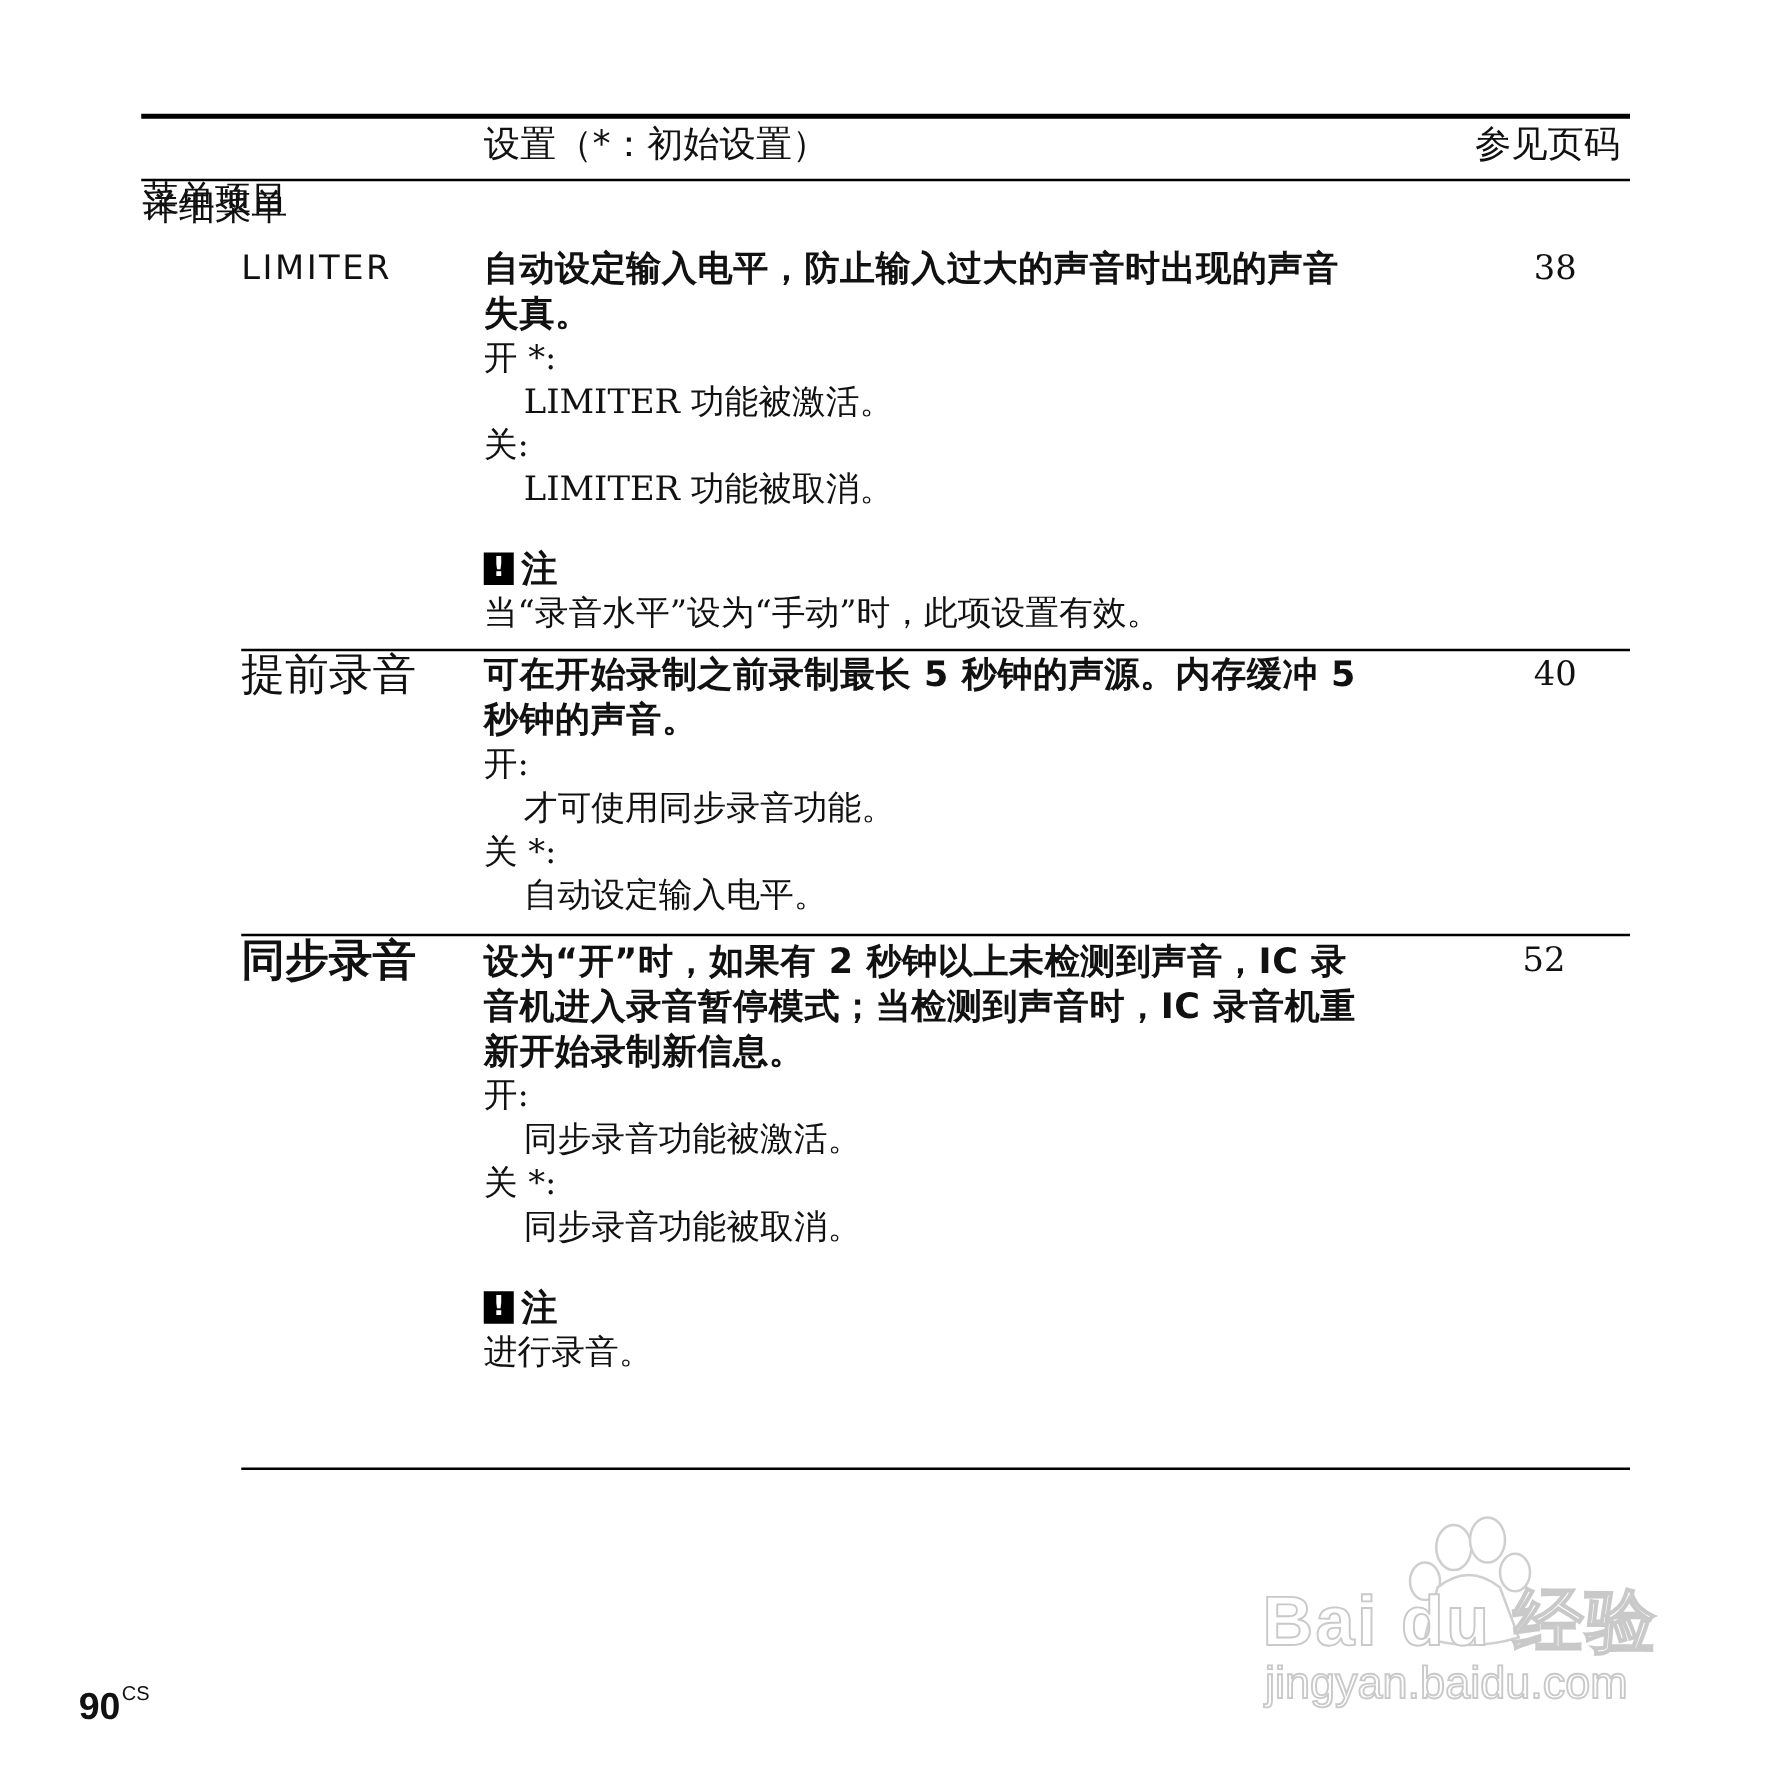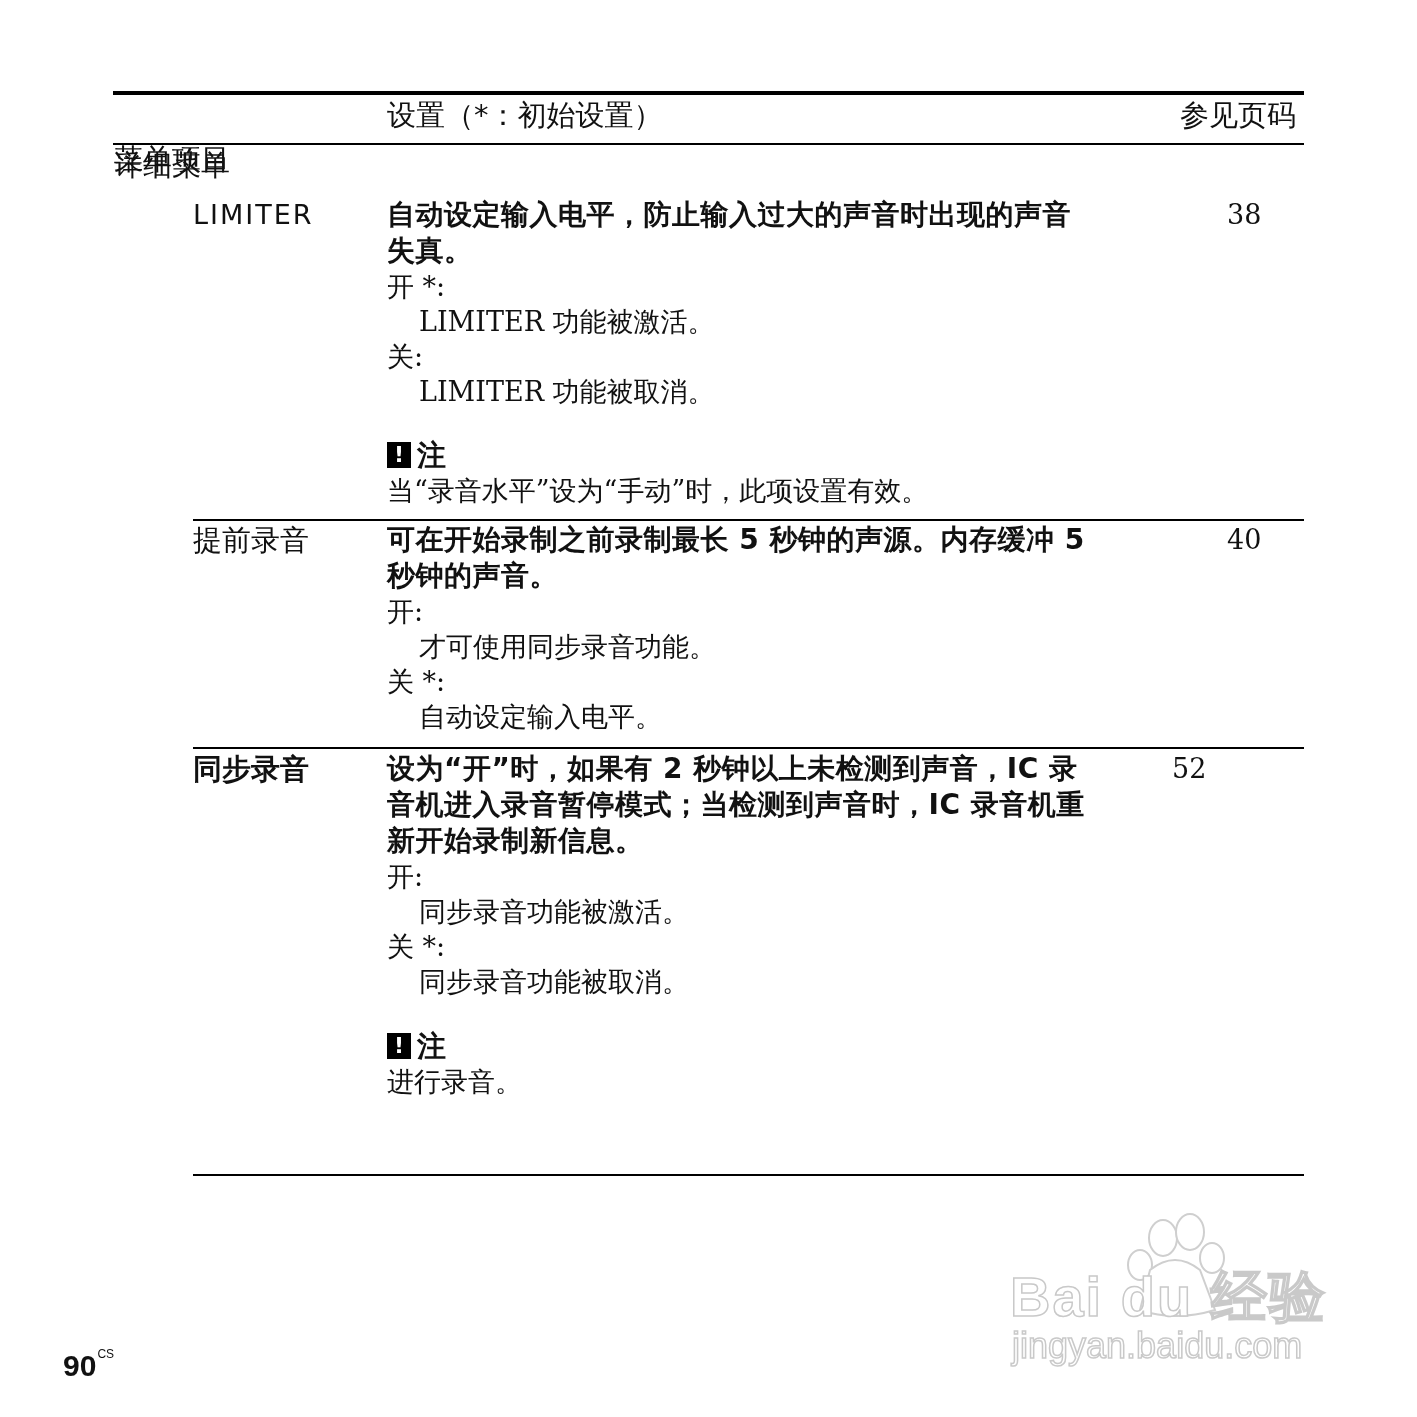--- a/index.html
+++ b/index.html
@@ -2,29 +2,29 @@
 <html><head>
 <meta charset="utf-8">
 <style>
   html, body { margin:0; padding:0; background:#ffffff; }
   body { width:1417px; height:1417px; position:relative; overflow:hidden; color:#111; }
   .sans { font-family: "DejaVu Sans", "Liberation Sans", sans-serif; }
   .serif { font-family: "DejaVu Serif", "Liberation Serif", serif; }
   .rule { position:absolute; background:#000; }
   .abs { position:absolute; white-space:nowrap; }
   .hdr { font-size:29px; line-height:36px; font-weight:500; }
-  .item { font-size:29px; line-height:36px; }
+  .item { font-size:35px; line-height:36px; }
   .desc { font-size:28px; line-height:36px; font-weight:bold; letter-spacing:0.5px; }
   .opt { font-size:27px; line-height:35px; font-weight:normal; }
   .indent { padding-left:32px; }
   .pg { font-size:27px; line-height:36px; }
   .note-title { font-size:29px; line-height:36px; font-weight:bold; display:flex; align-items:center; }
   .note-icon { display:inline-block; width:24px; height:26px; background:#000; color:#fff; font-size:22px; line-height:26px; text-align:center; font-weight:bold; margin-right:6px; font-family:"DejaVu Sans", sans-serif; }
   .footer-num { font-family:"Liberation Sans", sans-serif; font-weight:bold; font-size:30px;margin-top:34px; }
-  .footer-sup { font-family:"Liberation Sans", sans-serif; font-size:12px; vertical-align:top; position:relative; top:-2px; margin-left:1px; }
+  .footer-sup { font-family:"Liberation Sans", sans-serif; font-size:16px; vertical-align:top; position:relative; top:-2px; margin-left:1px; }
   .wm { position:absolute; left:1000px; top:1210px; width:340px; height:160px; color:#fff; }
   .wm-text { font-family:"Liberation Sans", sans-serif; -webkit-text-stroke:1.5px #c9c9c9; color:#fff; }
 </style>
 </head>
 <body>
 
 <div class="rule" style="left:113px; top:91px; width:1191px; height:4px;"></div>
 <div class="abs sans hdr" style="left:114px; top:97px;margin-top:44px;">菜单项目</div>
 <div class="abs sans hdr" style="left:387px; top:97px;">设置（*：初始设置）</div>
 <div class="abs serif hdr" style="left:1180px; top:97px;">参见页码</div>
@@ -80,21 +80,21 @@
     <div class="serif opt">关 *:</div>
     <div class="serif opt indent">同步录音功能被取消。</div>
   </div>
   <div class="abs" style="left:387px; top:1028px;">
     <div class="note-title sans">
       <span class="note-icon">!</span>
       <span>注</span>
     </div>
     <div class="serif opt">进行录音。</div>
   </div>
-  <div class="abs serif pg" style="left:1172px; top:751px;">52</div>
+  <div class="abs serif pg" style="left:1218px; top:751px;">52</div>
 </div>
 
 <div class="rule" style="left:193px; top:1174px; width:1111px; height:2px;"></div>
 
 <div class="wm">
   <svg width="340" height="160" style="position:absolute; left:0; top:0;">
     <g fill="#fff" stroke="#cfcfcf" stroke-width="2">
       <ellipse cx="163" cy="28" rx="14" ry="18"></ellipse>
       <ellipse cx="190" cy="22" rx="14" ry="18"></ellipse>
       <ellipse cx="140" cy="55" rx="12" ry="15"></ellipse>

